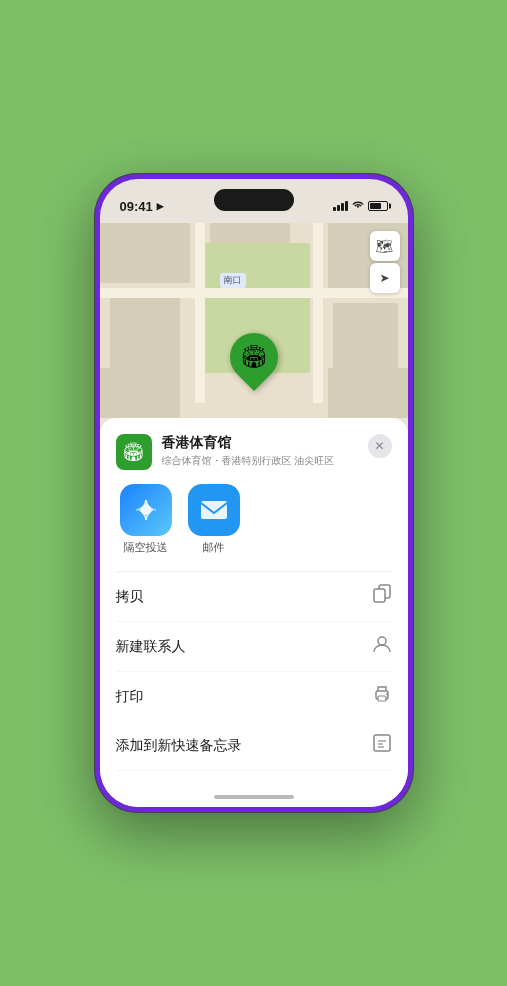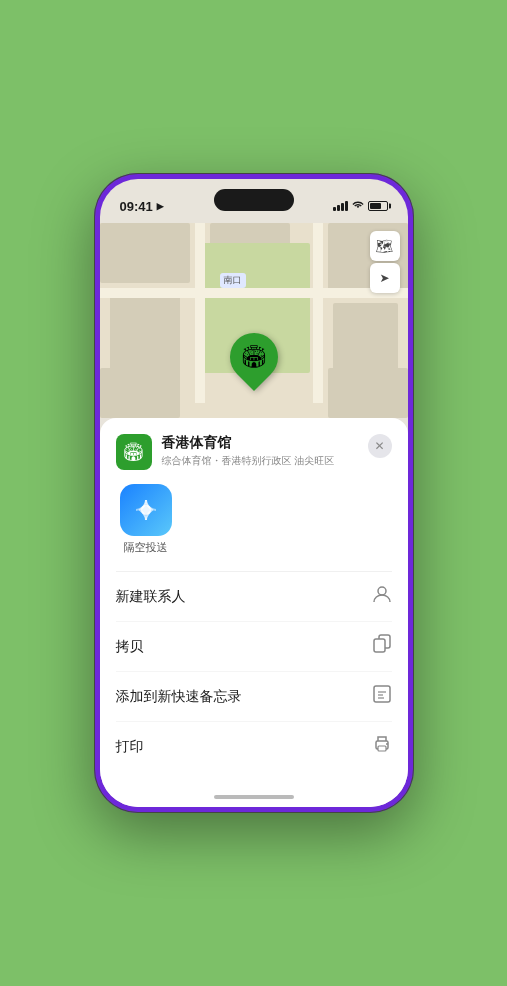--- a/index.html
+++ b/index.html
@@ -453,74 +453,83 @@
               <circle cx="14" cy="14" r="5" fill="white" opacity="0.9"></circle>
               <path d="M14 4 Q14 9 8 14 Q14 19 14 24" stroke="white" stroke-width="2" fill="none" opacity="0.7"></path>
               <path d="M14 4 Q14 9 20 14 Q14 19 14 24" stroke="white" stroke-width="2" fill="none" opacity="0.7"></path>
               <path d="M4 14 Q9 14 14 8 Q19 14 24 14" stroke="white" stroke-width="2" fill="none" opacity="0.5"></path>
             </svg>
           </div>
           <div class="share-action-label">隔空投送</div>
         </div>
 
 
+        <div class="share-action-item">
+          <div class="share-action-icon mail">
+            <svg width="30" height="30" viewBox="0 0 30 30" fill="none">
+              <rect x="2" y="6" width="26" height="18" rx="2" fill="white" opacity="0.9"></rect>
+              <path d="M2 8 L15 18 L28 8" stroke="#2196f3" stroke-width="2" fill="none"></path>
+            </svg>
+          </div>
+          <div class="share-action-label">邮件</div>
+        </div>
 
 
         <div class="share-action-item">
           
           
         </div>
       </div>
 
       <div class="action-list">
+
+        <div class="action-item">
+          <span class="action-item-label">拷贝</span>
+          <span class="action-item-icon">
+            <svg width="20" height="20" viewBox="0 0 20 20" fill="none">
+              <rect x="7" y="1" width="11" height="13" rx="2" stroke="#888" stroke-width="1.5" fill="none"></rect>
+              <rect x="2" y="5" width="11" height="13" rx="2" stroke="#888" stroke-width="1.5" fill="white"></rect>
+            </svg>
+          </span>
+        </div>
 
         <div class="action-item">
           <span class="action-item-label">新建联系人</span>
           <span class="action-item-icon">
             <svg width="20" height="20" viewBox="0 0 20 20" fill="none">
               <circle cx="10" cy="7" r="4" stroke="#888" stroke-width="1.5" fill="none"></circle>
               <path d="M2 18c0-4 3.6-7 8-7s8 3 8 7" stroke="#888" stroke-width="1.5" fill="none"></path>
             </svg>
           </span>
         </div>
 
-        <div class="action-item">
-          <span class="action-item-label">拷贝</span>
+
+        <div class="action-item" style="border-bottom:none;">
+          <span class="action-item-label">打印</span>
           <span class="action-item-icon">
             <svg width="20" height="20" viewBox="0 0 20 20" fill="none">
-              <rect x="7" y="1" width="11" height="13" rx="2" stroke="#888" stroke-width="1.5" fill="none"></rect>
-              <rect x="2" y="5" width="11" height="13" rx="2" stroke="#888" stroke-width="1.5" fill="white"></rect>
+              <rect x="4" y="7" width="12" height="8" rx="1.5" stroke="#888" stroke-width="1.5" fill="none"></rect>
+              <rect x="6" y="12" width="8" height="5" rx="1" stroke="#888" stroke-width="1.2" fill="white"></rect>
+              <path d="M6 7V3h8v4" stroke="#888" stroke-width="1.5" fill="none"></path>
+              <circle cx="15" cy="10" r="1" fill="#888"></circle>
             </svg>
           </span>
         </div>
-
 
         <div class="action-item">
           <span class="action-item-label">添加到新快速备忘录</span>
           <span class="action-item-icon">
             <svg width="20" height="20" viewBox="0 0 20 20" fill="none">
               <rect x="2" y="2" width="16" height="16" rx="2" stroke="#888" stroke-width="1.5" fill="none"></rect>
               <line x1="6" y1="8" x2="14" y2="8" stroke="#888" stroke-width="1.2"></line>
               <line x1="6" y1="11" x2="11" y2="11" stroke="#888" stroke-width="1.2"></line>
               <line x1="6" y1="14" x2="12" y2="14" stroke="#888" stroke-width="1.2"></line>
             </svg>
           </span>
         </div>
-
-        <div class="action-item" style="border-bottom:none;">
-          <span class="action-item-label">打印</span>
-          <span class="action-item-icon">
-            <svg width="20" height="20" viewBox="0 0 20 20" fill="none">
-              <rect x="4" y="7" width="12" height="8" rx="1.5" stroke="#888" stroke-width="1.5" fill="none"></rect>
-              <rect x="6" y="12" width="8" height="5" rx="1" stroke="#888" stroke-width="1.2" fill="white"></rect>
-              <path d="M6 7V3h8v4" stroke="#888" stroke-width="1.5" fill="none"></path>
-              <circle cx="15" cy="10" r="1" fill="#888"></circle>
-            </svg>
-          </span>
-        </div>
       </div>
     </div>
 
     <div class="home-indicator">
       <div class="home-bar"></div>
     </div>
   </div>
 </div>
 
 </body></html>

